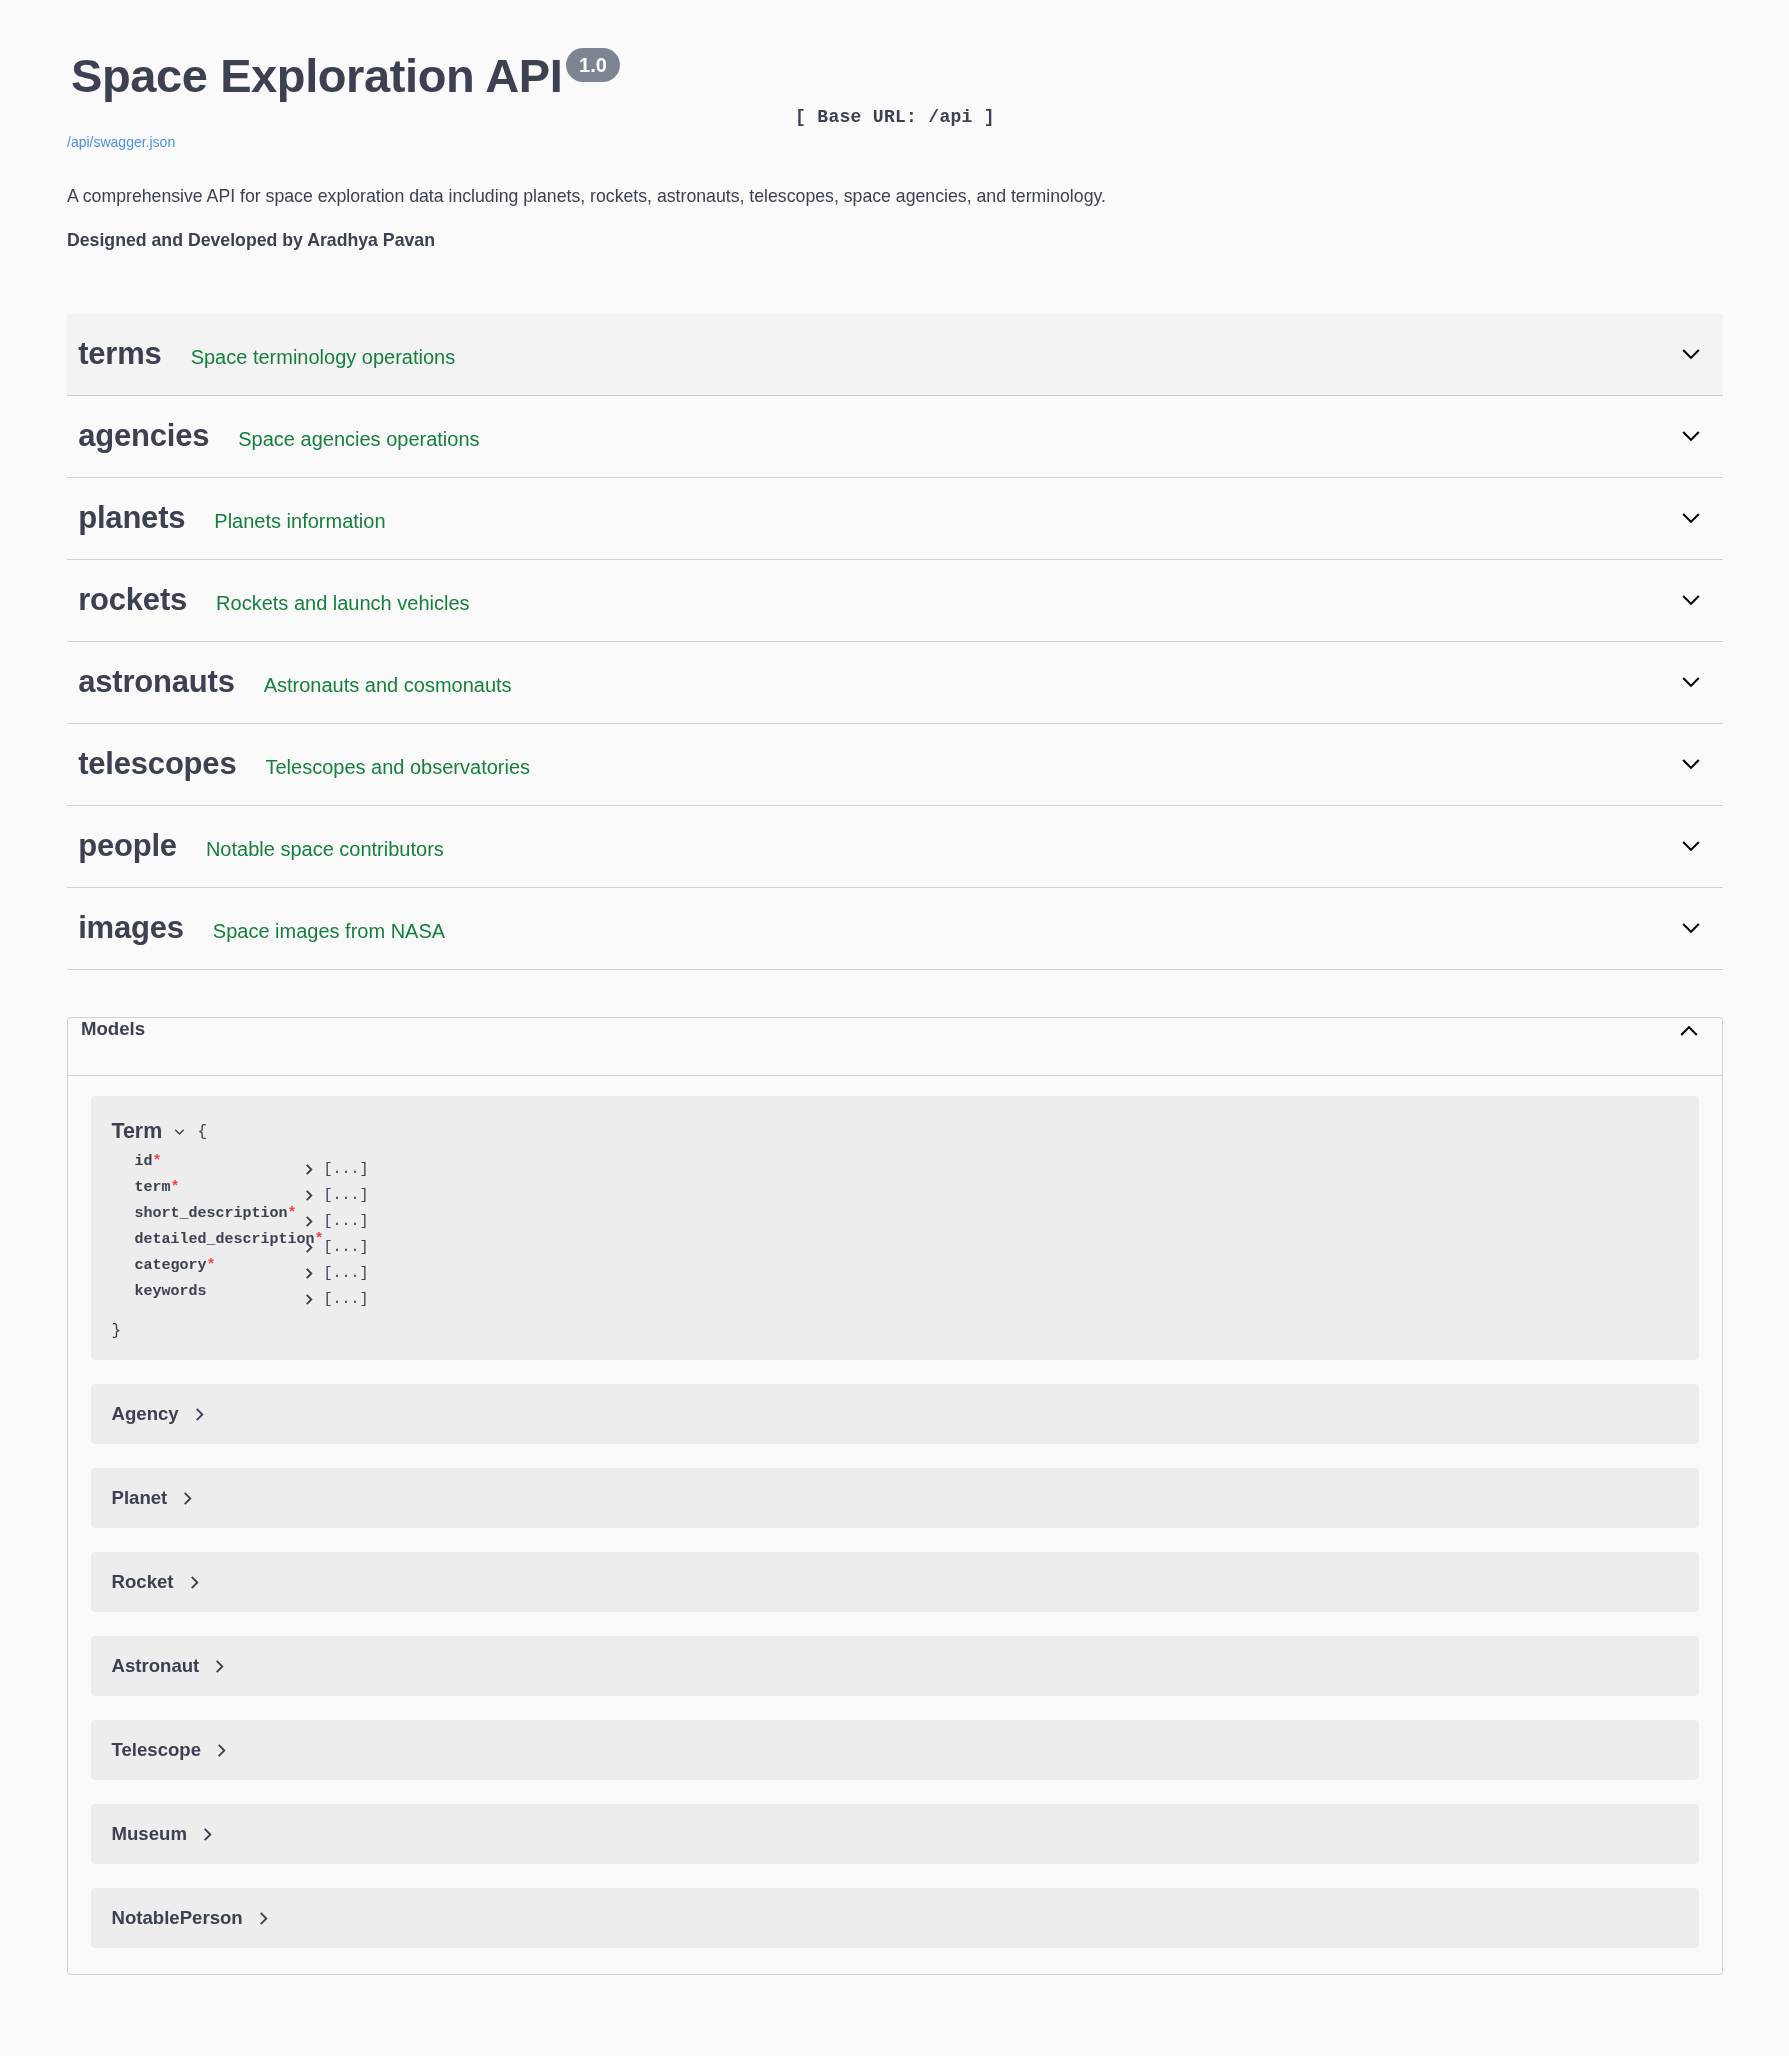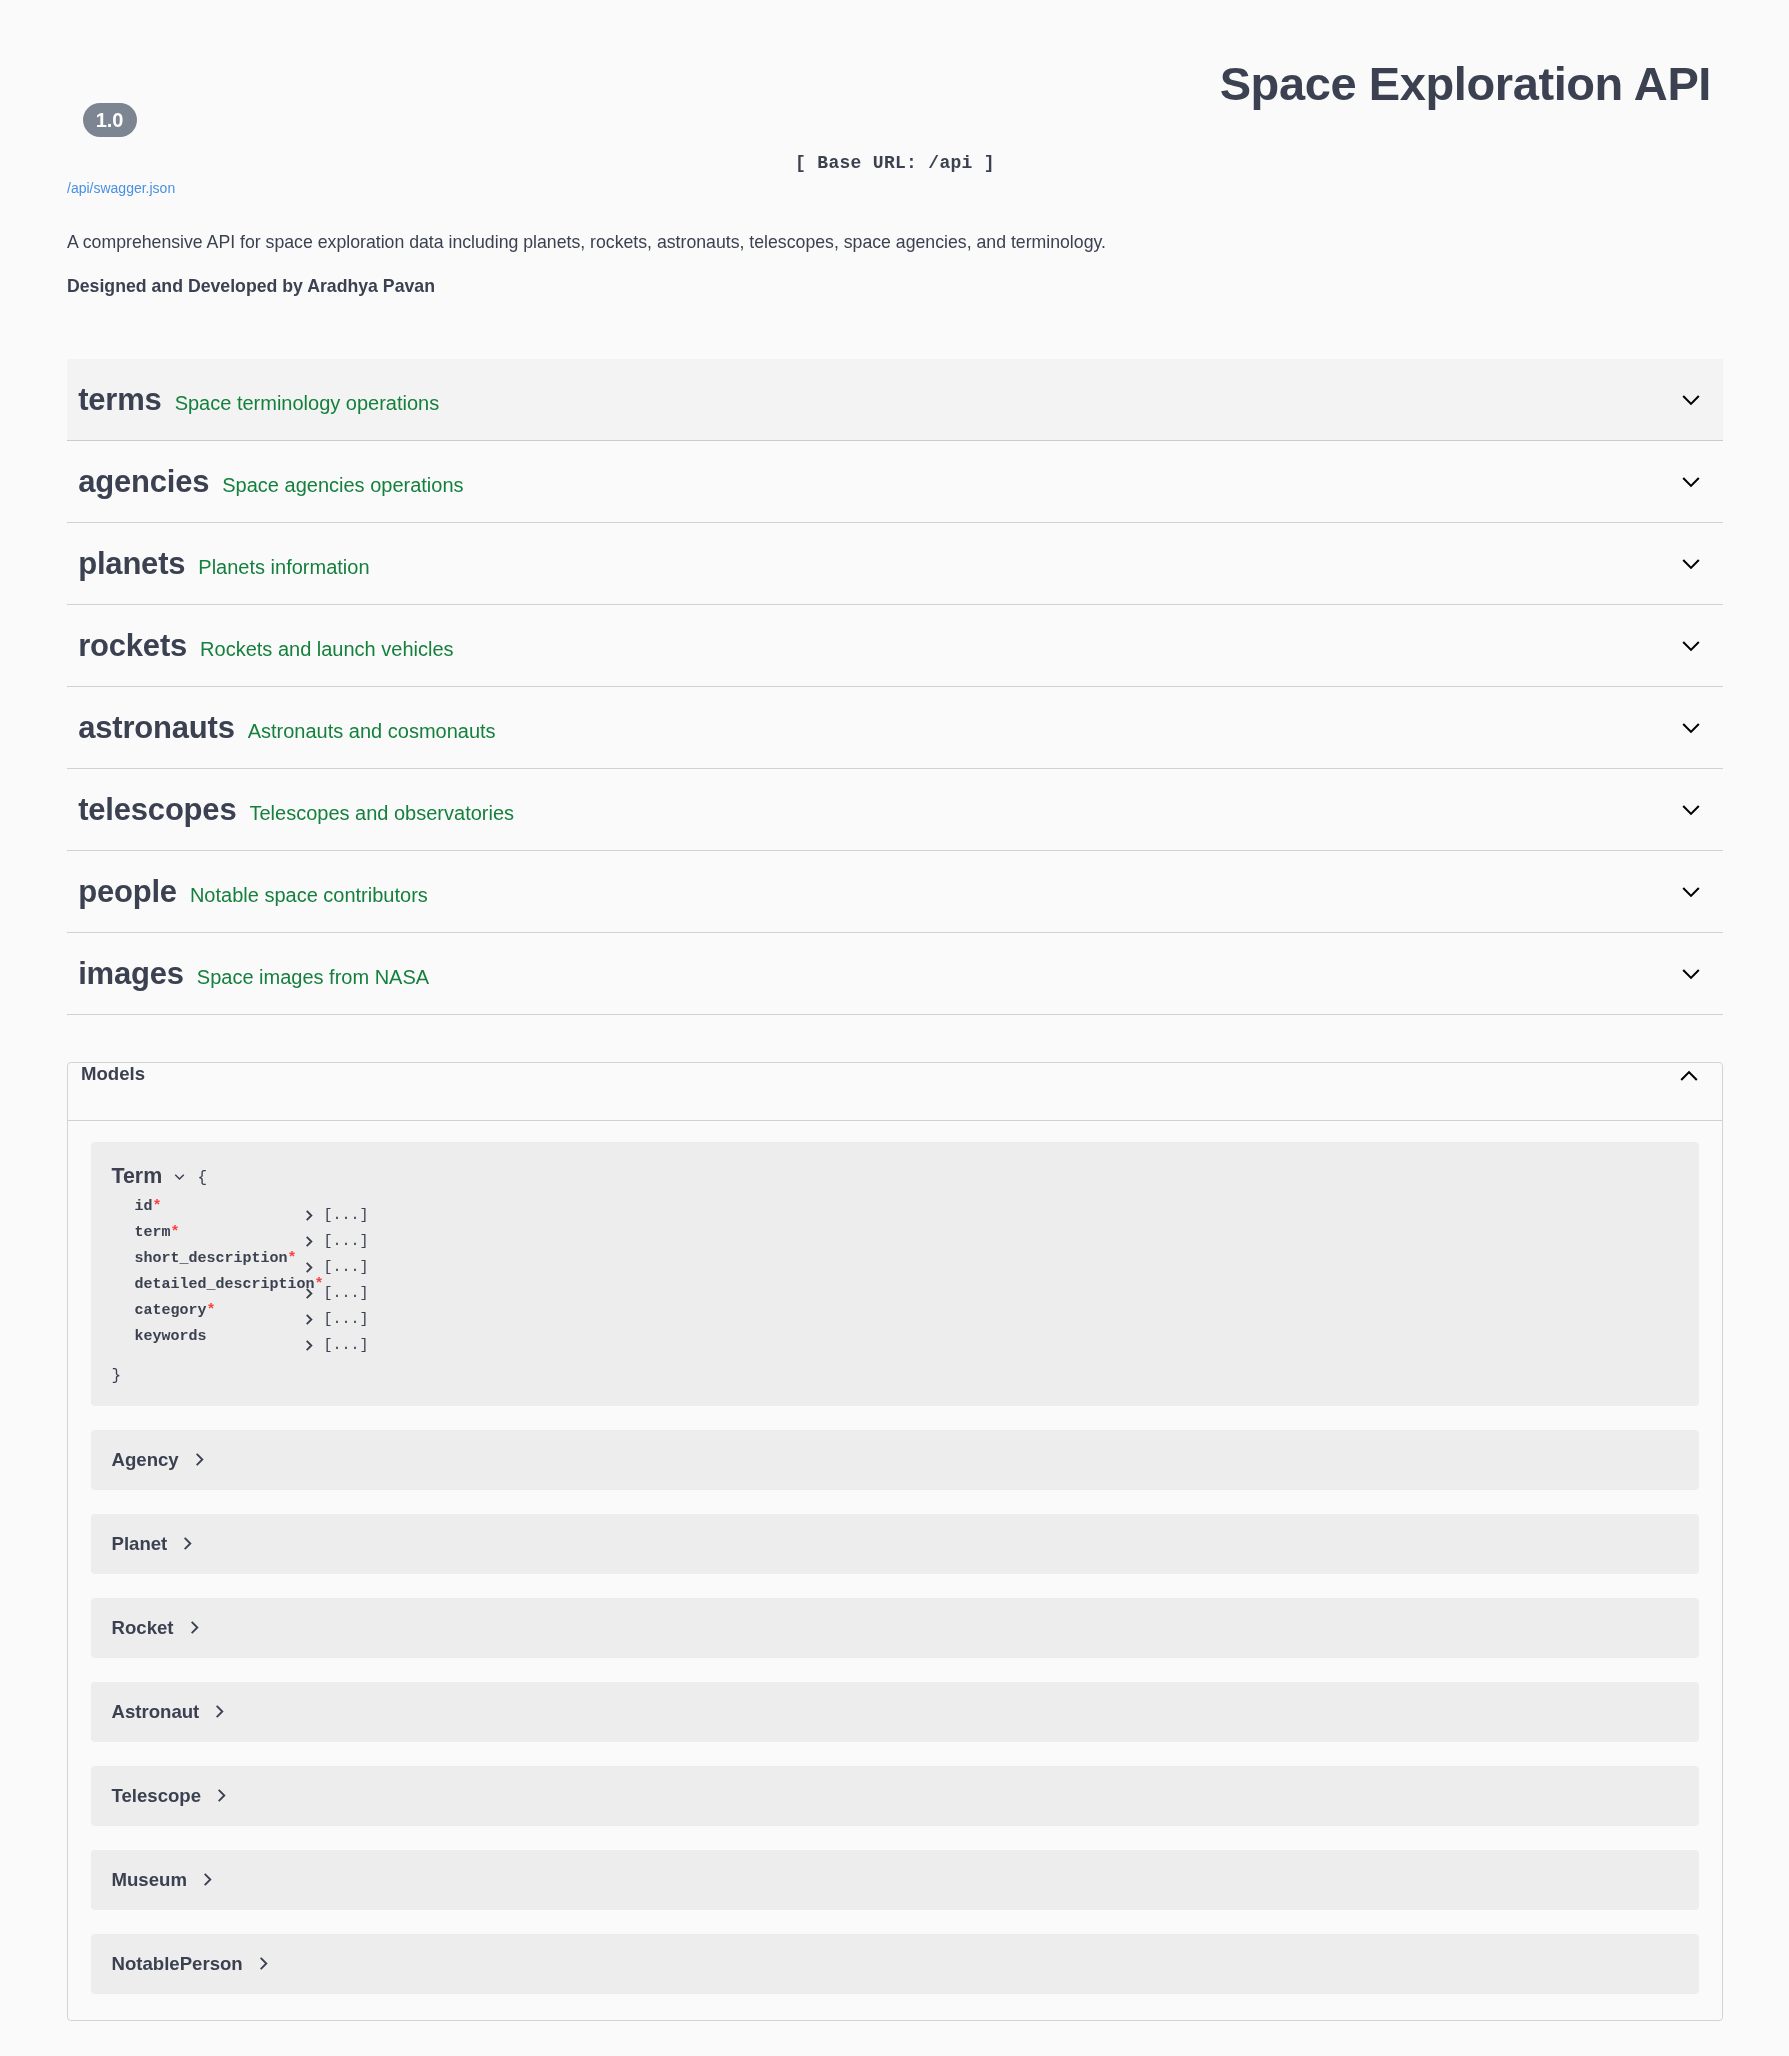--- a/index.html
+++ b/index.html
@@ -16,23 +16,22 @@
     -webkit-font-smoothing: antialiased;
   }
 
   .page { width: 1790px; min-height: 2056px; background: #fafafa; position: relative; }
 
   
   .info-block { padding: 48px 67px 0 67px; }
 
   .title-row {
     display: flex;
-    align-items: flex-end;
-    margin: 12px;
-    flex-direction: column;
+    align-items: flex-start;
+    margin: 4px;
   }
   .api-title {
     font-size: 47px;
     line-height: 1.0;
     font-weight: bold;
     color: #3b4151;
     margin: 0;
     letter-spacing: -0.4px;
   }
   .version-badge {
@@ -91,21 +90,21 @@
     justify-content: space-between;
     padding: 0 18.6px 0 11.2px;
     height: 82px;
     border-bottom: 0.9px solid rgba(59,65,81,0.22);
     cursor: pointer;
     background: transparent;
   }
   .opblock-tag.hovered { background: #f3f3f3; }
   .opblock-tag:last-of-type { border-bottom: 0.9px solid rgba(59,65,81,0.22); }
 
-  .tag-left { display: flex; align-items: baseline; }
+  .tag-left { display: flex; align-items: baseline; gap: 16px; }
   .tag-name {
     font-size: 31px;
     font-weight: bold;
     color: #3b4151;
     letter-spacing: -0.2px;
   }
   .tag-desc {
     font-size: 20px;
     color: #15803d;
     margin-left: 13px;

